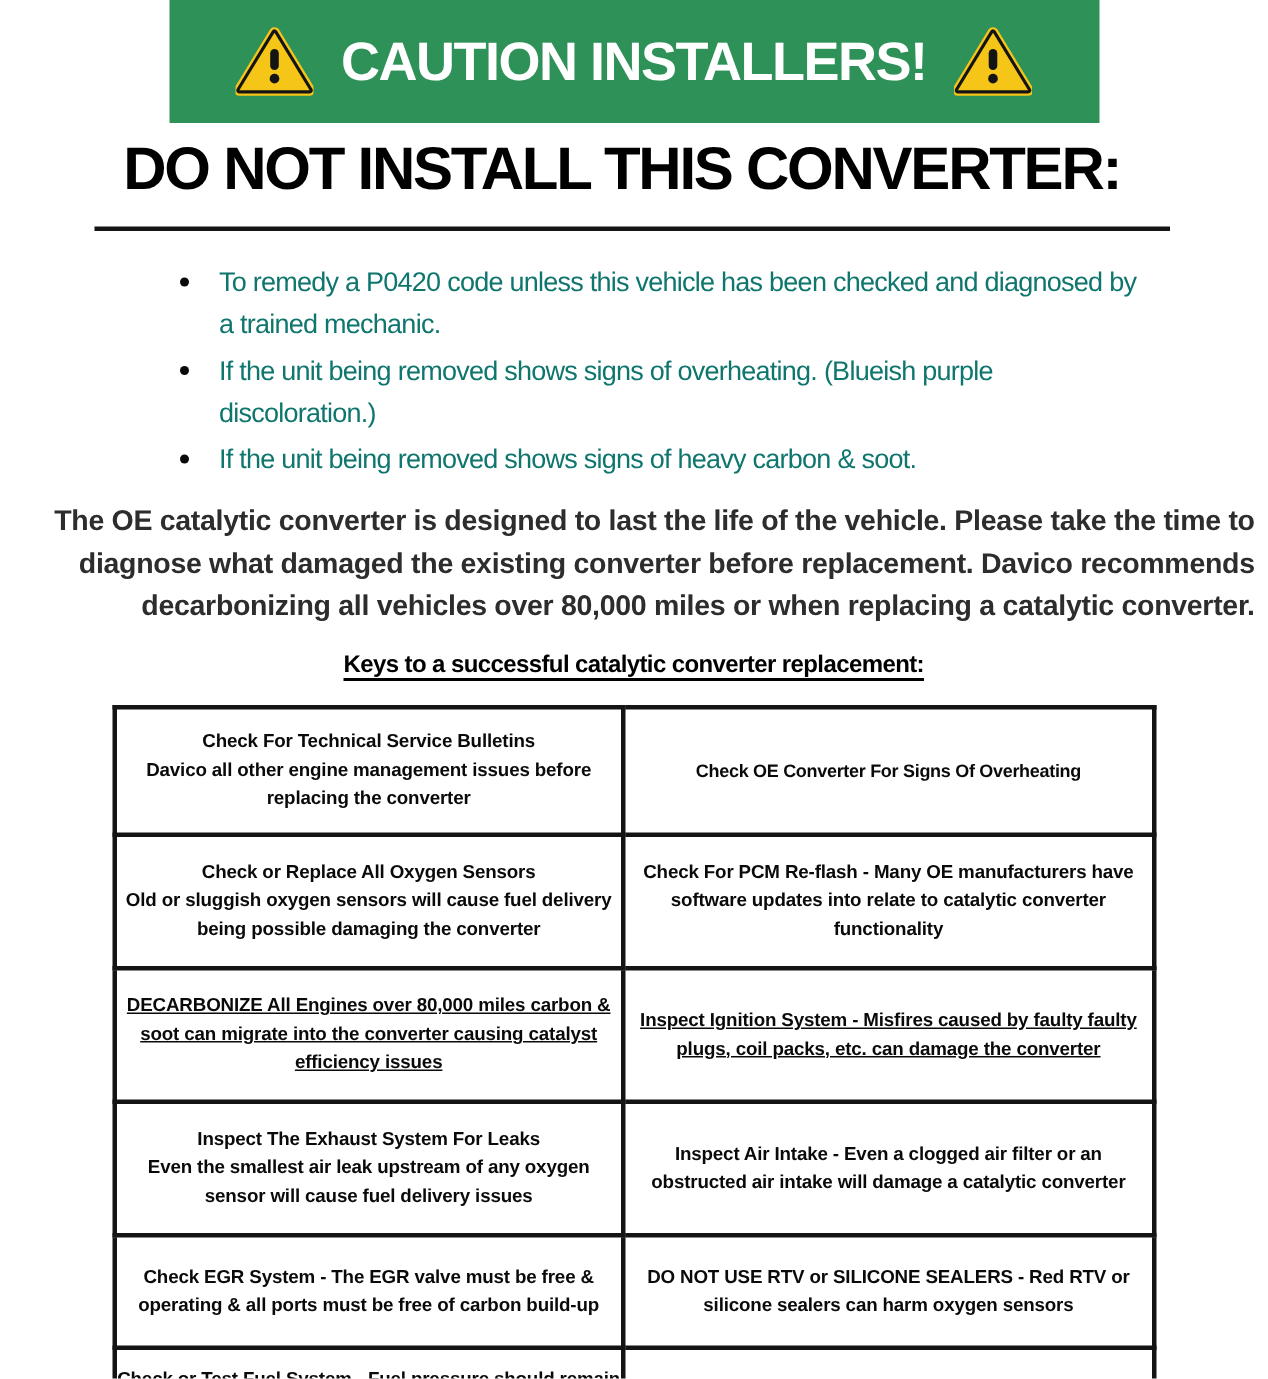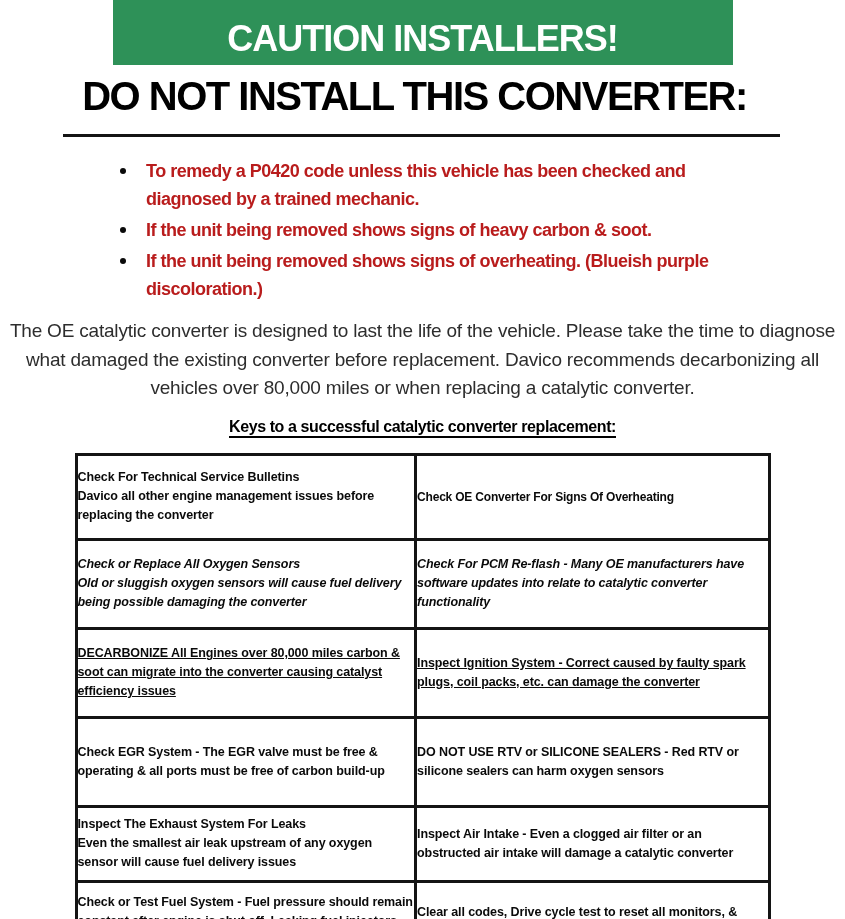--- a/index.html
+++ b/index.html
@@ -5,22 +5,22 @@
   html,body{margin:0;padding:0;}
   body{
     width:845px;height:919px;overflow:hidden;background:#ffffff;
     font-family:"Liberation Sans","DejaVu Sans",sans-serif;
     -webkit-font-smoothing:antialiased;
   }
   .page{width:845px;height:919px;position:relative;}
 
   
   .banner{
-    width:620px;height:65px;margin:0 auto;
-    display:flex;align-items:center;justify-content:space-between;gap:18px;flex-direction:column;
+    width:620px;height:82px;margin:0 auto;
+    display:flex;align-items:center;justify-content:center;gap:18px;
   }
   .banner-label{
     color:#fff;font-weight:bold;font-size:36px;letter-spacing:-1px;
     white-space:nowrap;
   }
   .tri-icon{display:block;}
 
   
   .main-heading{
     margin:10px 16px 0 0;text-align:center;color:#000;
@@ -34,56 +34,56 @@
     margin:17px 0 0 63px;
   }
 
   
   .warn-list{
     margin:20px 0 0 112px;padding:0;list-style:none;
     width:650px;
   }
   .warn-list li{
     position:relative;padding-left:34px;margin:0 0 3px 0;
-    font-weight:bold;font-size:18px;line-height:28px;color:#b91c1c;
+    font-weight:normal;font-size:18px;line-height:28px;color:#0f766e;
     letter-spacing:-0.5px;max-width:616px;
   }
   .warn-list li::before{
     content:"";position:absolute;left:8px;top:11px;
     width:6px;height:6px;border-radius:50%;background:#0a0a0a;
   }
 
   
   .advisory{
-    margin:14px auto 0 auto;width:828px;text-align:center;
+    margin:14px auto 0 auto;width:828px;text-align:right;
     font-size:19px;line-height:28.5px;color:#2d2d2d;letter-spacing:-0.2px;
-    font-weight:normal;
+    font-weight:bold;
   }
 
   
   .keys-heading{
     margin:15px 0 0 0;text-align:center;color:#000;
     font-size:16px;font-weight:800;letter-spacing:-0.4px;
     text-decoration:underline;text-decoration-thickness:2px;text-underline-offset:4px;
   }
 
   
   .keys-table{
     width:696px;margin:17px auto 0 auto;
     border-collapse:collapse;table-layout:fixed;
   }
   .keys-table td{
-    border:3px solid #141414;vertical-align:middle;
+    border:3px solid #141414;vertical-align:middle;text-align:center;
     padding:6px 0;color:#0a0a0a;
     font-weight:bold;font-size:12.5px;line-height:1.5;letter-spacing:-0.1px;
   }
   .keys-table col.left-col{width:49%;}
   .keys-table col.right-col{width:51%;}
   .keys-table tr:nth-child(1) td{height:70px;}
-  .keys-table tr:nth-child(2) td{height:74px;font-style:italic;}
+  .keys-table tr:nth-child(2) td{height:74px;}
   .keys-table tr:nth-child(3) td{height:74px;text-decoration:underline;}
   .keys-table tr:nth-child(4) td{height:74px;}
   .keys-table tr:nth-child(5) td{height:60px;}
   .keys-table tr:nth-child(6) td{height:66px;}
   .keys-table td.emphasis{font-size:12px;letter-spacing:-0.2px;}
   .cell-line{display:block;}
 </style>
 </head>
 <body>
 
@@ -106,22 +106,22 @@
       <circle cx="50" cy="66" r="6.2" fill="#141414"></circle>
     </svg>
   </div>
 
   <h1 class="main-heading">DO NOT INSTALL THIS CONVERTER:</h1>
 
   <div class="divider"></div>
 
   <ul class="warn-list" id="warn-list">
       <li>To remedy a P0420 code unless this vehicle has been checked and diagnosed by a trained mechanic.</li>
+      <li>If the unit being removed shows signs of overheating. (Blueish purple discoloration.)</li>
       <li>If the unit being removed shows signs of heavy carbon &amp; soot.</li>
-      <li>If the unit being removed shows signs of overheating. (Blueish purple discoloration.)</li>
     </ul>
 
   <p class="advisory">The OE catalytic converter is designed to last the life of the vehicle. Please take the time to diagnose what damaged the existing converter before replacement. Davico recommends decarbonizing all vehicles over 80,000 miles or when replacing a catalytic converter.</p>
 
   <h2 class="keys-heading">Keys to a successful catalytic converter replacement:</h2>
 
   <table class="keys-table" id="keys-table">
     <colgroup>
         <col class="left-col">
         <col class="right-col">
@@ -143,38 +143,38 @@
           </td>
           <td>
             <span class="cell-line">Check For PCM Re-flash - Many OE manufacturers have software updates into relate to catalytic converter functionality</span>
           </td>
         </tr>
         <tr>
           <td>
             <span class="cell-line">DECARBONIZE All Engines over 80,000 miles carbon &amp; soot can migrate into the converter causing catalyst efficiency issues</span>
           </td>
           <td>
-            <span class="cell-line">Inspect Ignition System - Correct caused by faulty spark plugs, coil packs, etc. can damage the converter</span>
-          </td>
-        </tr>
-        <tr>
-          <td>
-            <span class="cell-line">Check EGR System - The EGR valve must be free &amp; operating &amp; all ports must be free of carbon build-up</span>
-          </td>
-          <td>
-            <span class="cell-line">DO NOT USE RTV or SILICONE SEALERS - Red RTV or silicone sealers can harm oxygen sensors</span>
+            <span class="cell-line">Inspect Ignition System - Misfires caused by faulty faulty plugs, coil packs, etc. can damage the converter</span>
           </td>
         </tr>
         <tr>
           <td>
             <span class="cell-line">Inspect The Exhaust System For Leaks</span>
             <span class="cell-line">Even the smallest air leak upstream of any oxygen sensor will cause fuel delivery issues</span>
           </td>
           <td>
             <span class="cell-line">Inspect Air Intake - Even a clogged air filter or an obstructed air intake will damage a catalytic converter</span>
+          </td>
+        </tr>
+        <tr>
+          <td>
+            <span class="cell-line">Check EGR System - The EGR valve must be free &amp; operating &amp; all ports must be free of carbon build-up</span>
+          </td>
+          <td>
+            <span class="cell-line">DO NOT USE RTV or SILICONE SEALERS - Red RTV or silicone sealers can harm oxygen sensors</span>
           </td>
         </tr>
         <tr>
           <td>
             <span class="cell-line">Check or Test Fuel System - Fuel pressure should remain constant after engine is shut off.  Leaking fuel injectors can damage the converter.</span>
           </td>
           <td>
             <span class="cell-line">Clear all codes,  Drive cycle test to reset all monitors, &amp; Complete the warranty card</span>
           </td>
         </tr>

